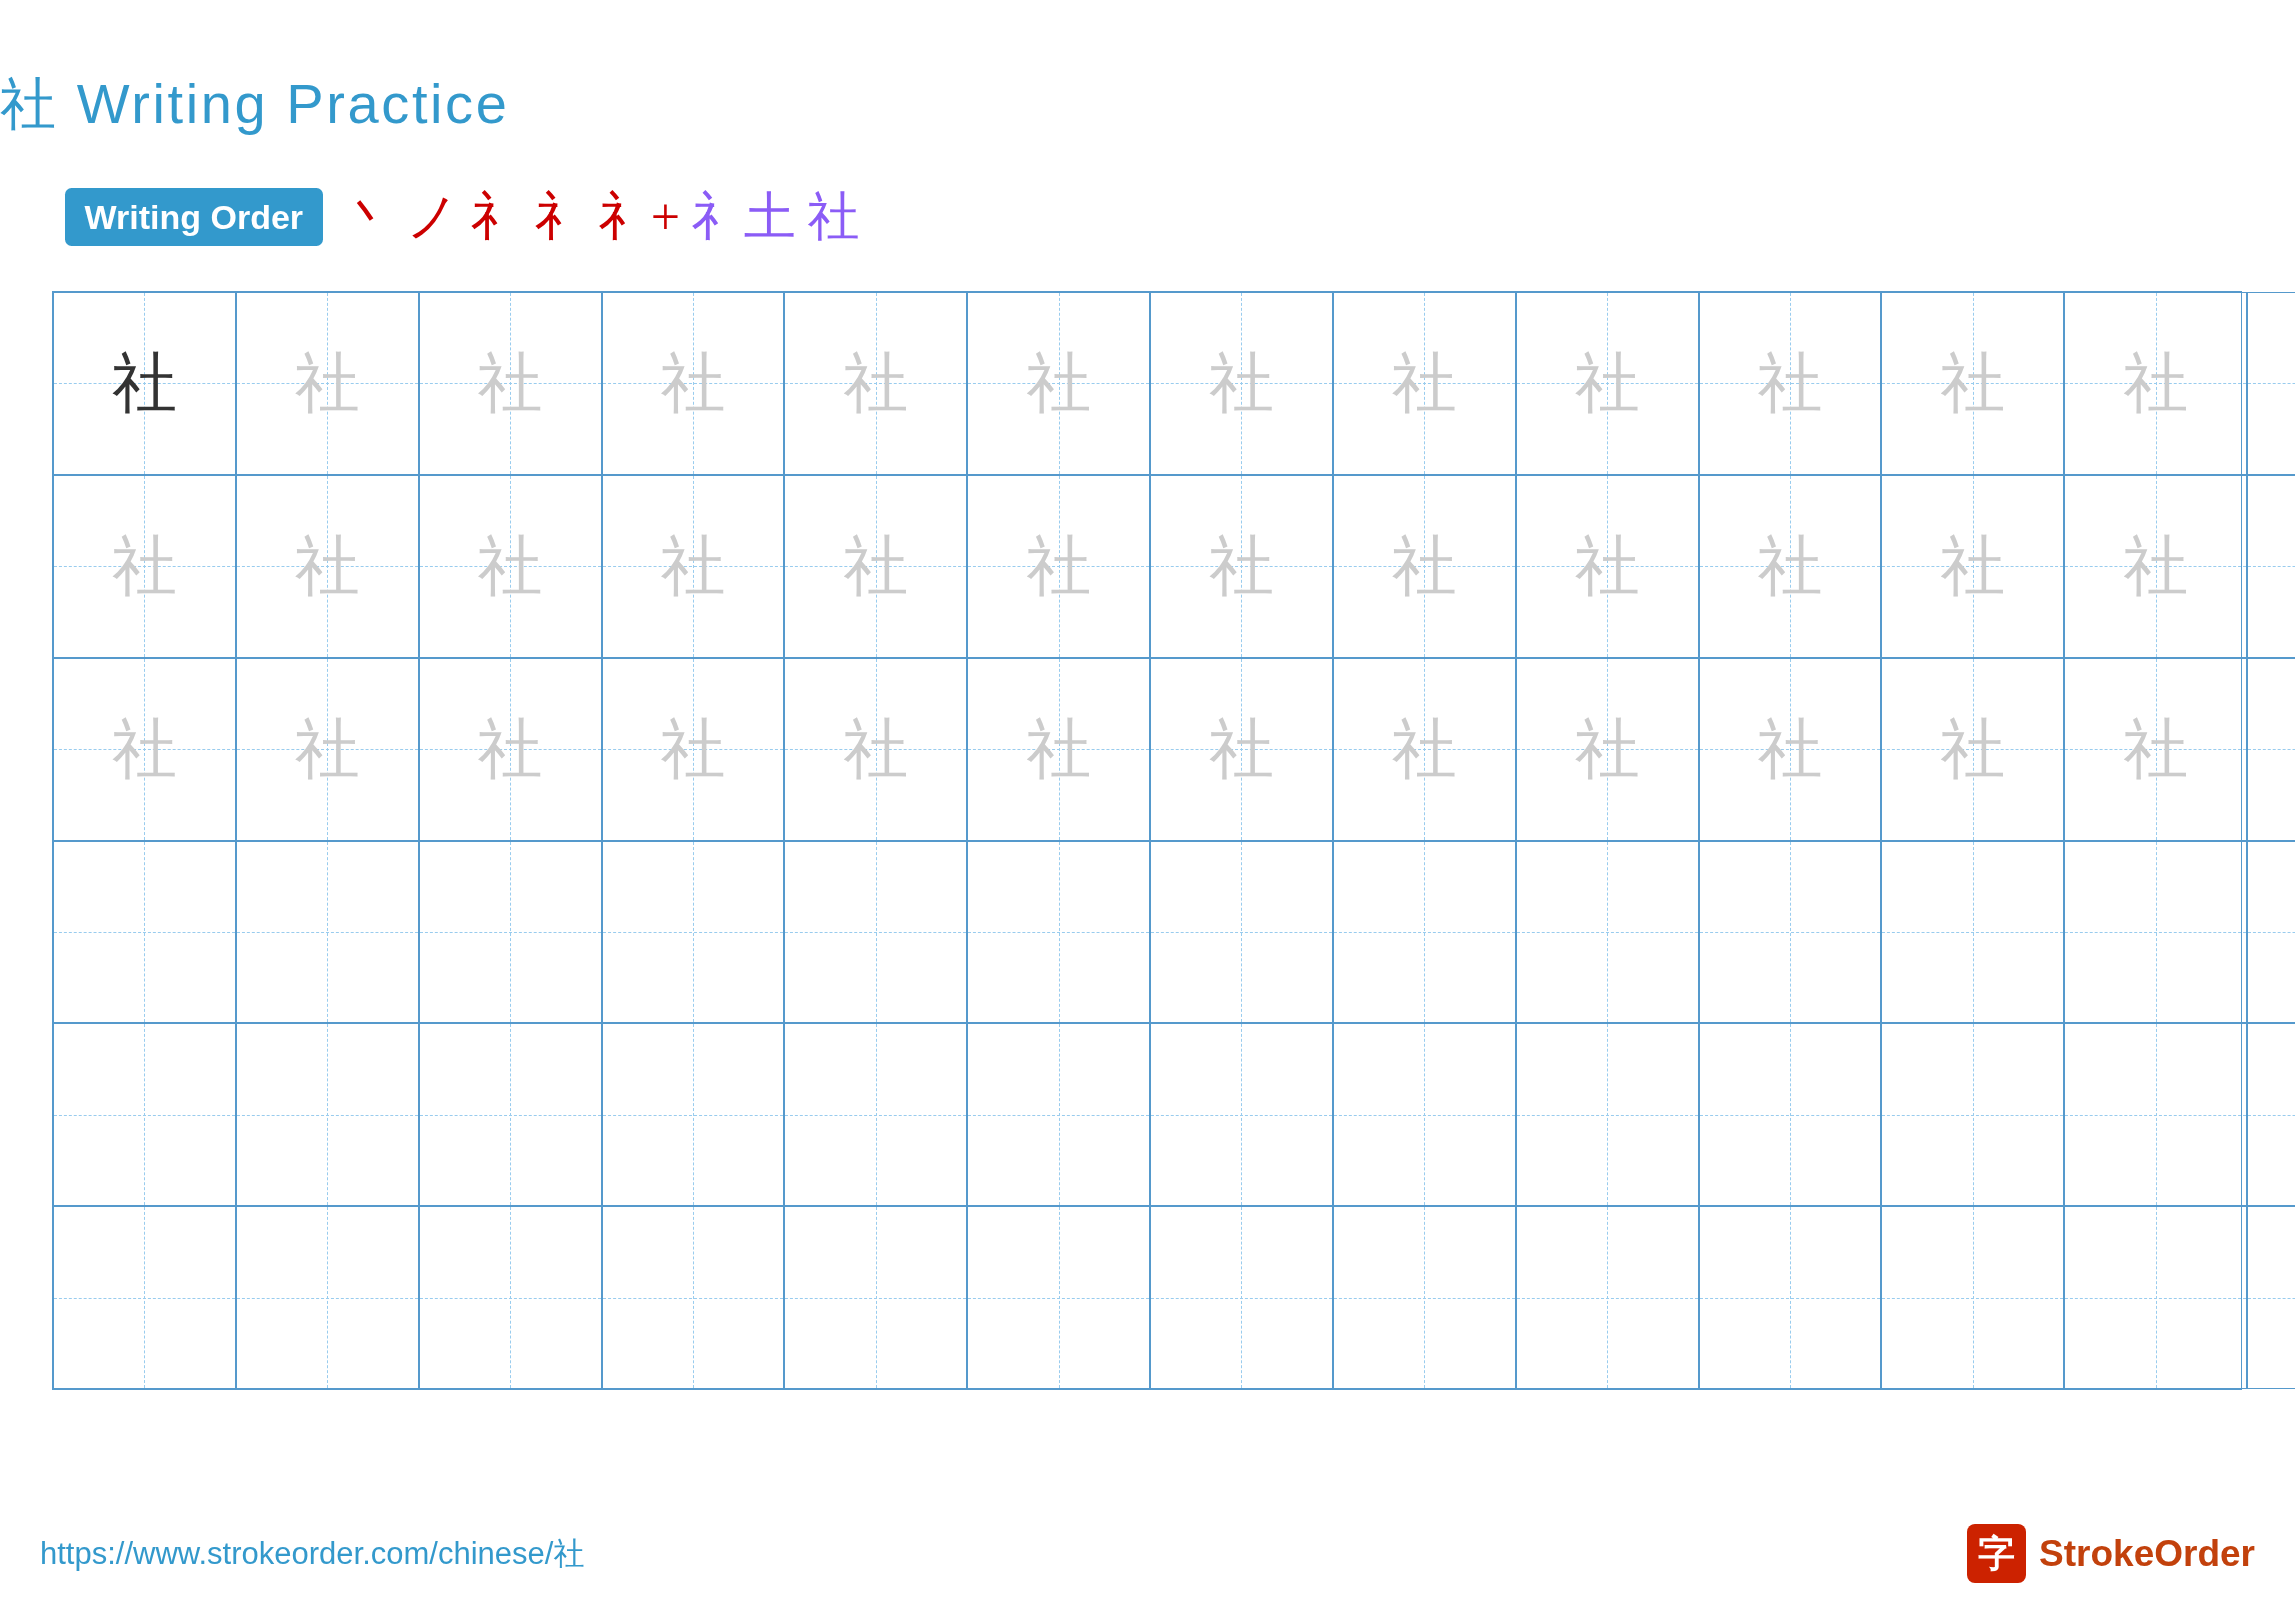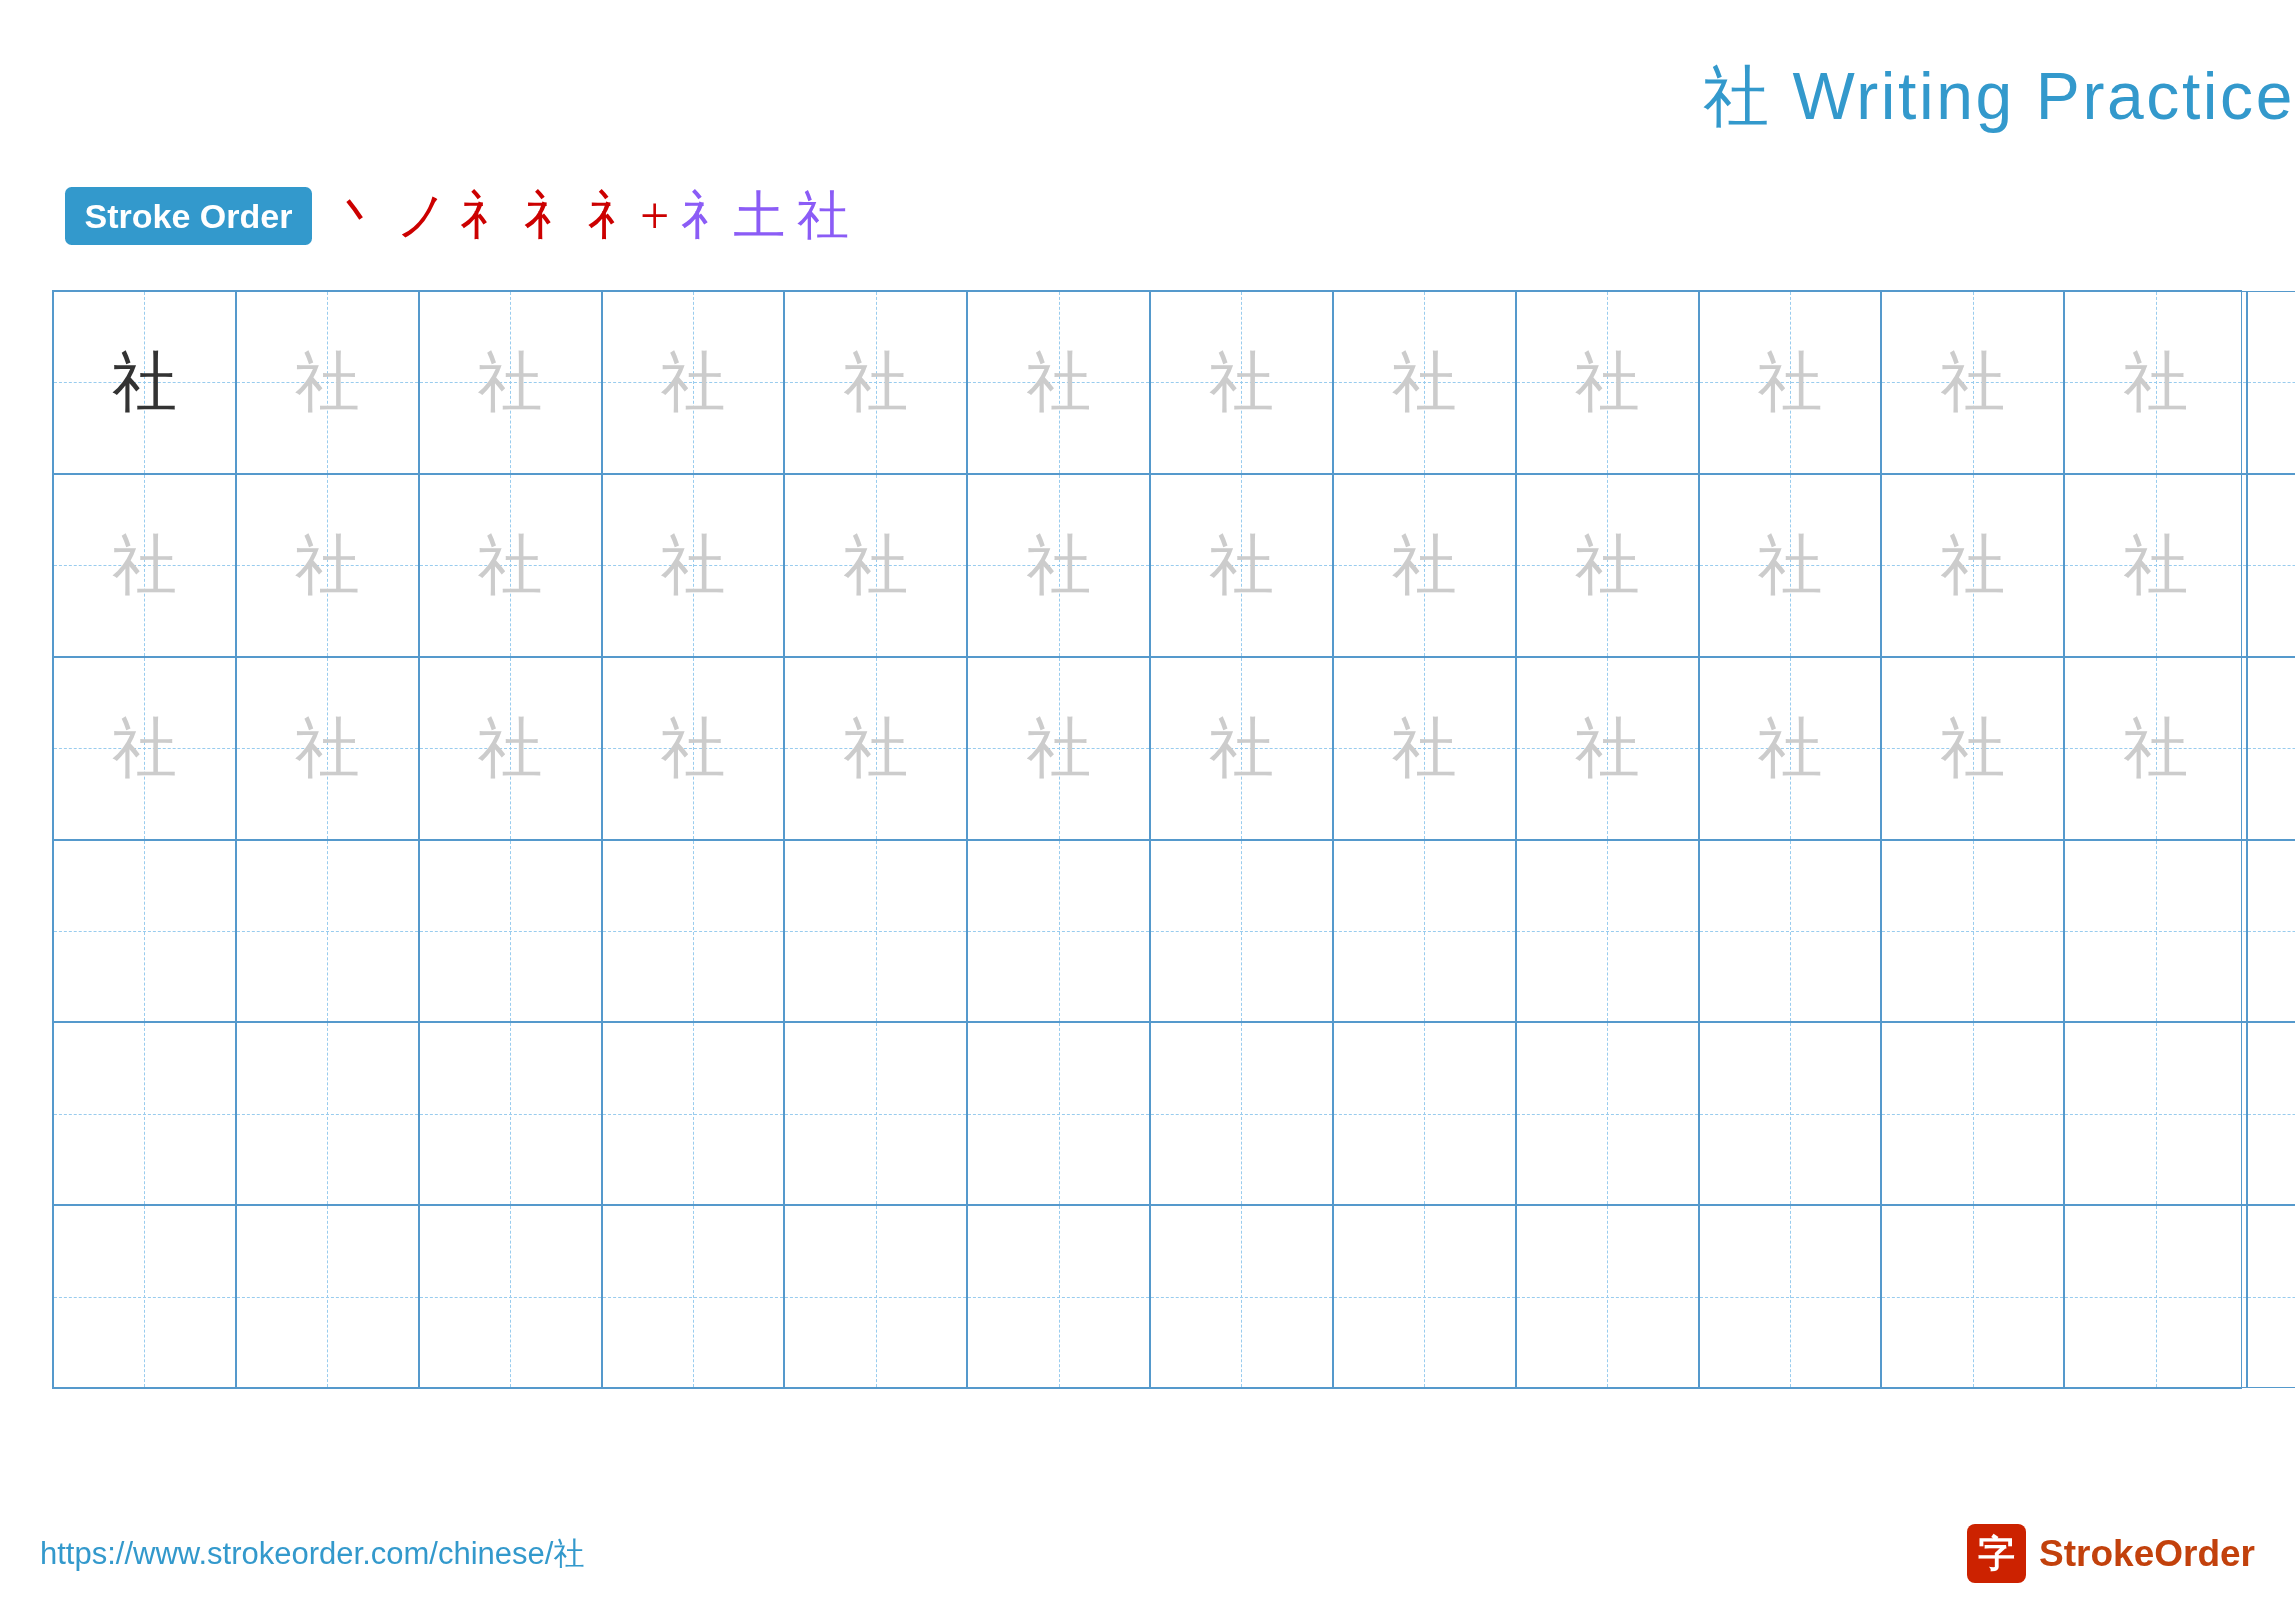--- a/index.html
+++ b/index.html
@@ -6,23 +6,23 @@
     body {
       background: #ffffff;
       font-family: Arial, sans-serif;
       width: 2295px;
       height: 1622px;
       position: relative;
       overflow: hidden;
     }
 
     .page-title {
-      text-align: right;
-      padding-top: 52px;
-      font-size: 66px;
+      text-align: left;
+      padding-top: 67px;
+      font-size: 56px;
       color: #3399cc;
       font-weight: 400;
       letter-spacing: 2.6px;
     }
 
     .stroke-order-row {
       display: flex;
       align-items: center;
       padding: 39px 65px 26px 65px;
       gap: 19.6px;
@@ -156,21 +156,21 @@
       font-weight: bold;
       color: #c2410c;
     }
   </style>
 </head>
 <body>
 
 <h1 class="page-title">社 Writing Practice</h1>
 
 <div class="stroke-order-row">
-  <div class="stroke-order-badge">Stroke Order</div>
+  <div class="stroke-order-badge">Writing Order</div>
   <div class="stroke-sequence">
     <span class="stroke-seq-char">丶</span>
     <span class="stroke-seq-char">ノ</span>
     <span class="stroke-seq-char">礻</span>
     <span class="stroke-seq-char">礻</span>
     <span class="stroke-seq-char">礻+</span>
     <span class="stroke-seq-char black">礻土</span>
     <span class="stroke-seq-char black">社</span>
   </div>
 </div>

